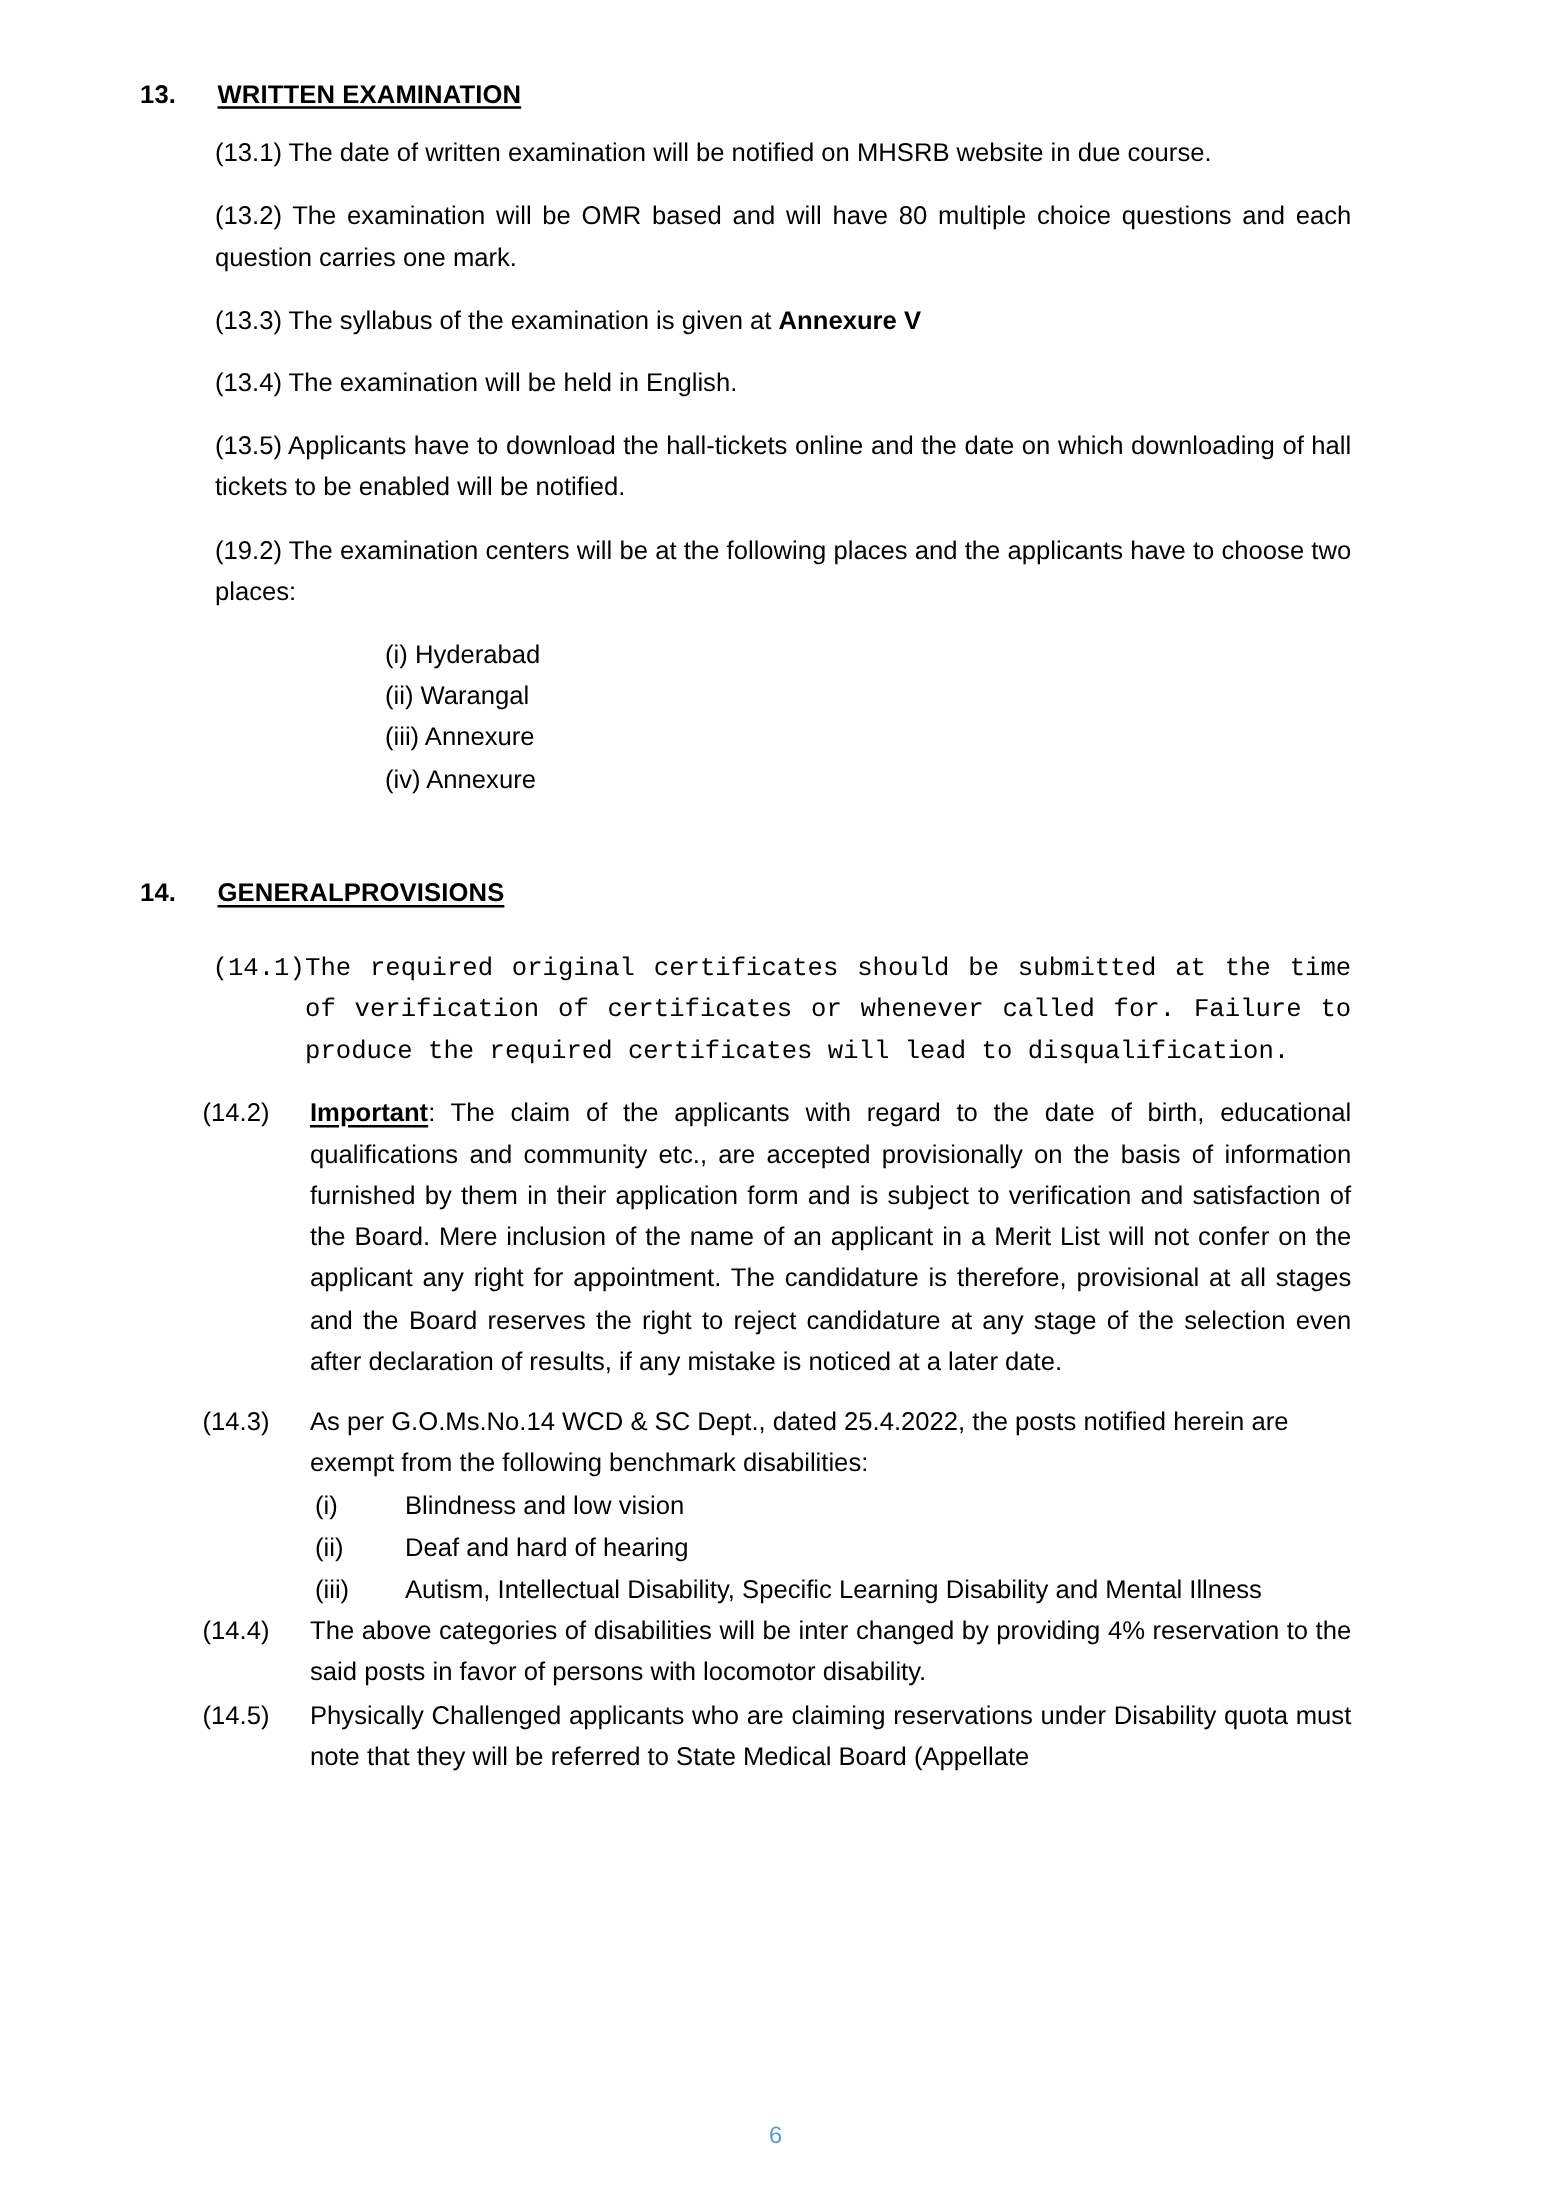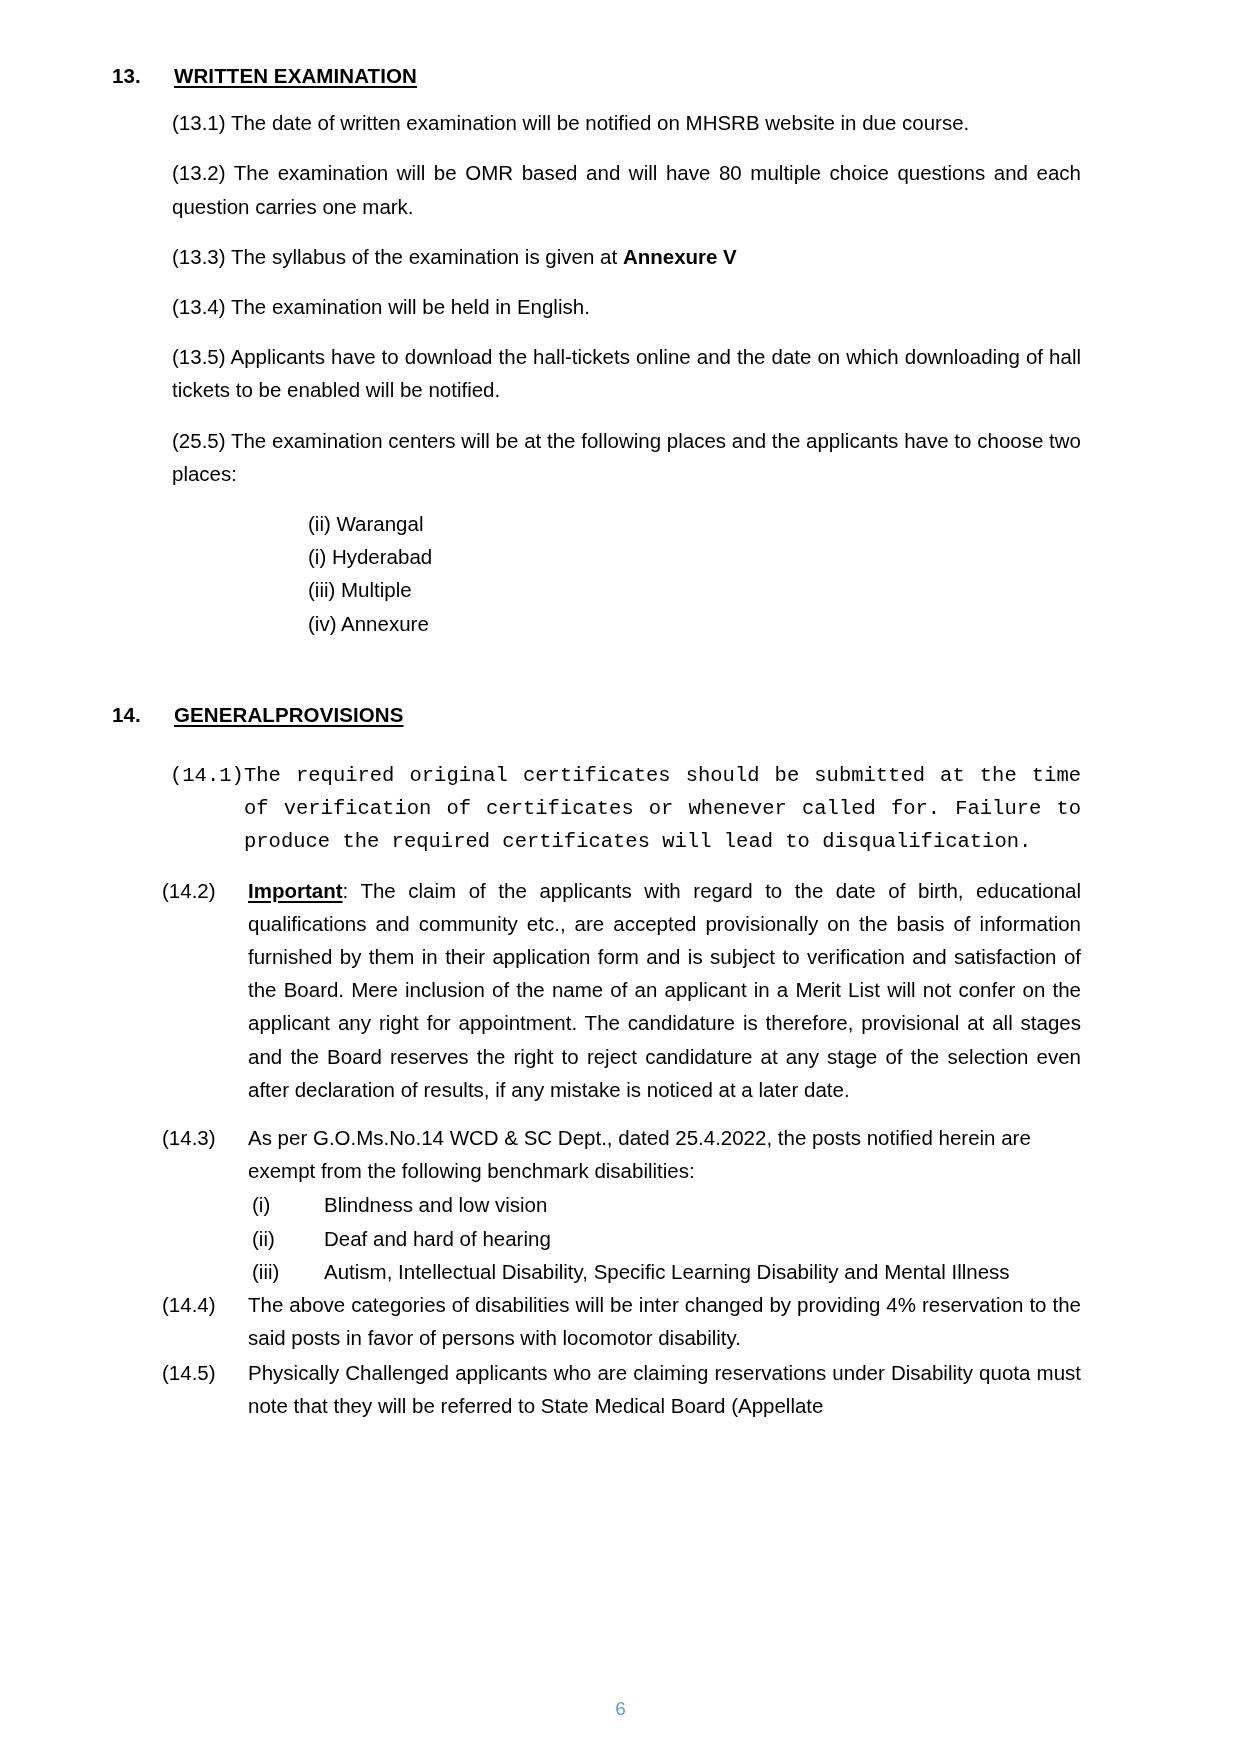--- a/index.html
+++ b/index.html
@@ -146,26 +146,26 @@
   <p class="p13">(13.1) The date of written examination will be notified on MHSRB website in due course.</p>
 
   <p class="p13">(13.2) The examination will be OMR based and will have 80 multiple choice questions and each question carries one mark.</p>
 
   <p class="p13 nojust"><span>(13.3) The syllabus of the examination is given at </span><b class="plain">Annexure V</b></p>
 
   <p class="p13 nojust">(13.4) The examination will be held in English.</p>
 
   <p class="p13">(13.5) Applicants have to download the hall-tickets online and the date on which downloading of hall tickets to be enabled will be notified.</p>
 
-  <p class="p13">(25.5) The examination centers will be at the following places and the applicants have to choose two places:</p>
+  <p class="p13">(19.2) The examination centers will be at the following places and the applicants have to choose two places:</p>
 
   <ul class="centre-list">
+    <li>(i) Hyderabad</li>
     <li>(ii) Warangal</li>
-    <li>(i) Hyderabad</li>
-    <li>(iii) Multiple</li>
+    <li>(iii) Annexure</li>
     <li>(iv) Annexure</li>
   </ul>
 
   <div class="spacer-lg"></div>
 
   <div class="section-head">
     <span class="section-num">14.</span>
     <span class="section-title">GENERALPROVISIONS</span>
   </div>
 

